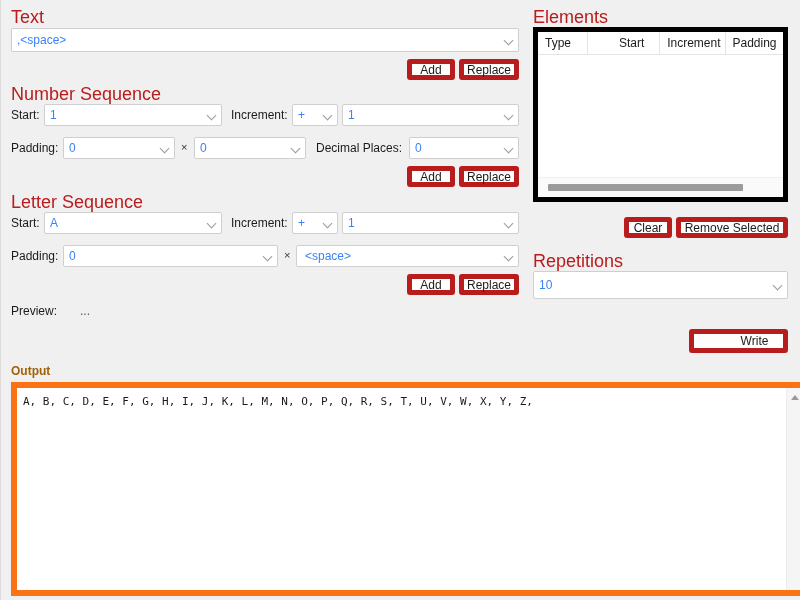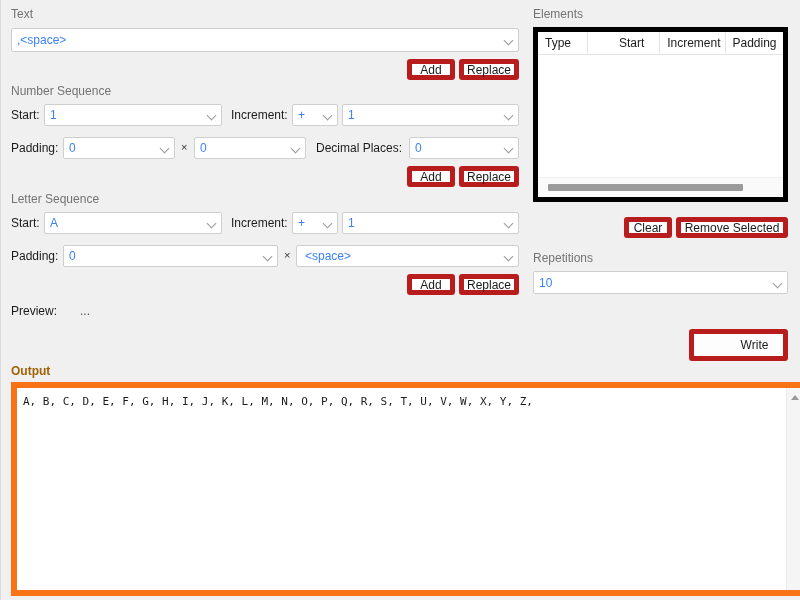--- a/index.html
+++ b/index.html
@@ -30,22 +30,22 @@
     background: #dcdcdc;
   }
 
   
   .label {
     font-size: 12px;
     color: #1b1b1b;
     white-space: nowrap;
   }
   .section-title {
-    font-size: 12px;
-    color: #737373;
+    font-size: 18px;
+    color: #b91c1c;
     white-space: nowrap;
   }
   .combo {
     position: absolute;
     background: #ffffff;
     border: 1px solid #cfcfcf;
     border-radius: 2px;
     box-sizing: border-box;
     display: flex;
     align-items: center;
@@ -179,23 +179,23 @@
     position: absolute;
     left: 10px; top: 6px;
     width: 195px; height: 7px;
     background: #9b9b9b;
     border-radius: 1px;
   }
   #btn-clear  { left: 624px; top: 217px; width: 48px; height: 21px; }
   #btn-remove { left: 676px; top: 217px; width: 112px; height: 21px; }
 
   #lbl-repetitions { position: absolute; left: 533px; top: 251px; }
-  #combo-repetitions { left: 533px; top: 271px; width: 255px; height: 23px; }
-
-  #btn-write { left: 689px; top: 329px; width: 99px; height: 32px; padding-left: 32px; }
+  #combo-repetitions { left: 533px; top: 271px; width: 255px; height: 28px; }
+
+  #btn-write { left: 689px; top: 329px; width: 99px; height: 24px; padding-left: 32px; }
 
   
   #lbl-output {
     position: absolute;
     left: 11px; top: 364px;
     font-weight: bold;
     font-size: 12px;
     color: #a16207;
   }
   #output-box {

